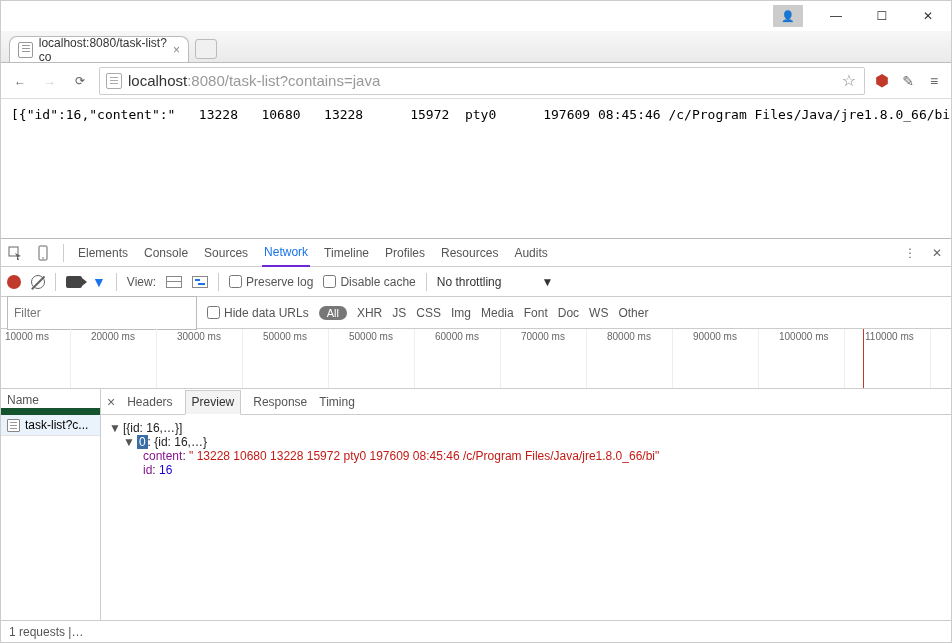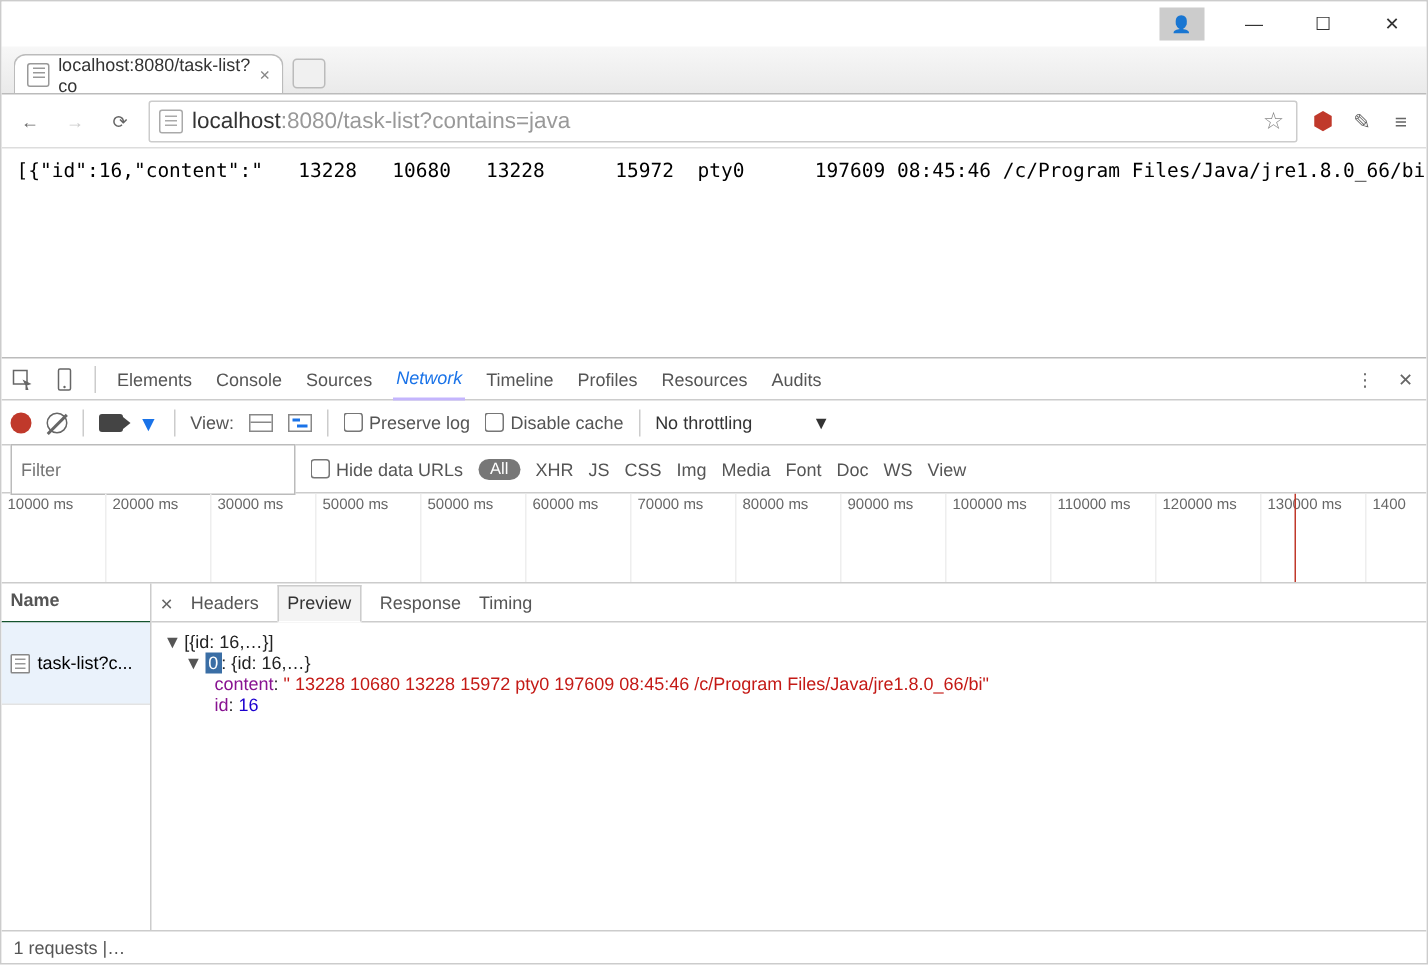--- a/index.html
+++ b/index.html
@@ -38,21 +38,21 @@
 .page-content { padding: 8px 10px; font-family: Consolas, monospace; font-size: 13px; color: #000; white-space: pre; }
 
 
 .gap { flex: 0 0 auto; height: 108px; }
 
 
 .devtools { border-top: 1px solid #bbb; display: flex; flex-direction: column; flex: 1; background: #fff; font-size: 12px; min-height: 0; }
 .dt-tabs { height: 28px; display: flex; align-items: center; border-bottom: 1px solid #ccc; padding: 0 6px; gap: 12px; }
 .dt-icon { width: 16px; height: 16px; display: flex; align-items: center; justify-content: center; color: #666; cursor: pointer; }
 .dt-tab { color: #555; cursor: pointer; padding: 0 2px; height: 100%; display: flex; align-items: center; }
-.dt-tab.active { color: #1a73e8; border-bottom: 2px solid #c4b5fd; margin-bottom: -1px; font-style: italic; }
+.dt-tab.active { color: #1a73e8; border-bottom: 2px solid #6d28d9; margin-bottom: -1px; }
 .dt-tabs .spacer { flex: 1; }
 .dt-menu { color: #666; letter-spacing: 1px; cursor: pointer; }
 
 .dt-toolbar2 { height: 30px; display: flex; align-items: center; border-bottom: 1px solid #ccc; padding: 0 6px; gap: 10px; color: #555; }
 .record { width: 14px; height: 14px; background: #c0392b; border-radius: 50%; cursor: pointer; }
 .clear { width: 14px; height: 14px; border: 1.5px solid #666; border-radius: 50%; position: relative; cursor: pointer; }
 .clear::after { content: ""; position: absolute; width: 18px; height: 1.5px; background: #666; top: 50%; left: -3px; transform: rotate(-45deg); }
 .sep { width: 1px; height: 18px; background: #ccc; }
 .camera { width: 16px; height: 12px; background: #444; border-radius: 2px; position: relative; }
 .camera::after { content: ""; position: absolute; right: -5px; top: 2px; border-left: 5px solid #444; border-top: 4px solid transparent; border-bottom: 4px solid transparent; }
@@ -66,29 +66,29 @@
 .thr-caret { color: #333; margin-left: 30px; }
 
 .dt-toolbar3 { height: 32px; display: flex; align-items: center; border-bottom: 1px solid #ccc; padding: 0 6px; gap: 10px; color: #555; }
 .filter-input { width: 190px; height: 22px; border: 1px solid #bbb; padding: 16px 6px; font-size: 12px; color: #555; }
 .pill { display: flex; align-items: center; gap: 10px; }
 .pill-all { background: #777; color: #fff; border-radius: 9px; padding: 1px 8px; font-size: 11px; }
 .pill-item { cursor: pointer; }
 
 
 .timeline { height: 60px; border-bottom: 1px solid #ccc; position: relative; overflow: hidden; }
-.tick-row { display: flex; font-size: 10px; color: #666; }
+.tick-row { display: flex; font-size: 10px; color: #666; gap: 16px; }
 .tick { flex: 0 0 70px; padding: 2px 4px; border-right: 1px solid #eee; height: 60px; }
 .marker { position: absolute; top: 0; bottom: 0; width: 1px; background: #c0392b; left: 862px; }
 
 
 .net-body { flex: 1; display: flex; min-height: 0; }
 .net-list { width: 100px; border-right: 1px solid #ccc; display: flex; flex-direction: column; }
-.net-list-hdr { height: 26px; border-bottom: 1px solid #14532d; padding: 4px 6px; color: #555; font-weight: bold; }
-.net-row { display: flex; align-items: center; padding: 20px 6px; gap: 5px; background: #eaf2fb; border-bottom: 1px solid #e3e3e3; cursor: pointer; white-space: nowrap; overflow: hidden; text-overflow: ellipsis; }
+.net-list-hdr { height: 26px; border-bottom: 7px solid #14532d; padding: 4px 6px; color: #555; }
+.net-row { display: flex; align-items: center; padding: 3px 6px; gap: 5px; background: #eaf2fb; border-bottom: 1px solid #e3e3e3; cursor: pointer; white-space: nowrap; overflow: hidden; text-overflow: ellipsis; }
 .doc-icon { width: 13px; height: 13px; border: 1px solid #888; border-radius: 1px; position: relative; background: #fff; }
 .doc-icon::before { content: ""; position: absolute; left: 2px; top: 2px; width: 7px; height: 1px; background: #999; box-shadow: 0 3px 0 #999, 0 6px 0 #999; }
 
 .net-detail { flex: 1; display: flex; flex-direction: column; min-width: 0; }
 .detail-tabs { height: 26px; display: flex; align-items: center; border-bottom: 1px solid #ccc; gap: 12px; padding: 0 6px; }
 .detail-close { color: #666; cursor: pointer; font-size: 14px; }
 .detail-tab { color: #555; cursor: pointer; height: 100%; display: flex; align-items: center; }
 .detail-tab.active { color: #333; background: #f3f3f3; border: 1px solid #ccc; border-bottom: 1px solid #fff; margin-bottom: -1px; padding: 0 6px; }
 .detail-body { flex: 1; padding: 6px 8px; font-family: Consolas, monospace; font-size: 12px; color: #222; overflow: hidden; }
 .tri { color: #555; margin-right: 2px; display: inline-block; }
@@ -204,21 +204,21 @@
     <div class="pill">
       <span class="pill-all">All</span>
       <span class="pill-item">XHR</span>
       <span class="pill-item">JS</span>
       <span class="pill-item">CSS</span>
       <span class="pill-item">Img</span>
       <span class="pill-item">Media</span>
       <span class="pill-item">Font</span>
       <span class="pill-item">Doc</span>
       <span class="pill-item">WS</span>
-      <span class="pill-item">View</span>
+      <span class="pill-item">Other</span>
     </div>
   </div>
 
   <div class="timeline">
     <div class="tick-row">
       <div class="tick">10000 ms</div>
       <div class="tick">20000 ms</div>
       <div class="tick">30000 ms</div>
       <div class="tick">50000 ms</div>
       <div class="tick">50000 ms</div>

